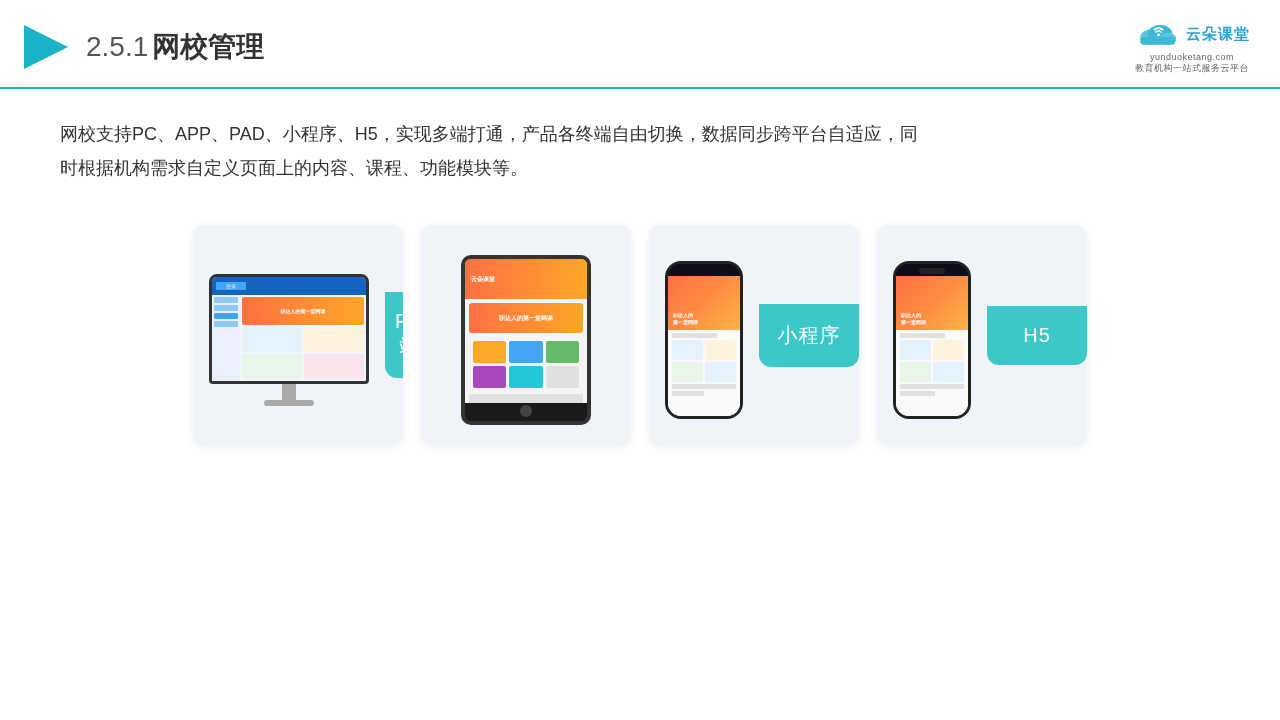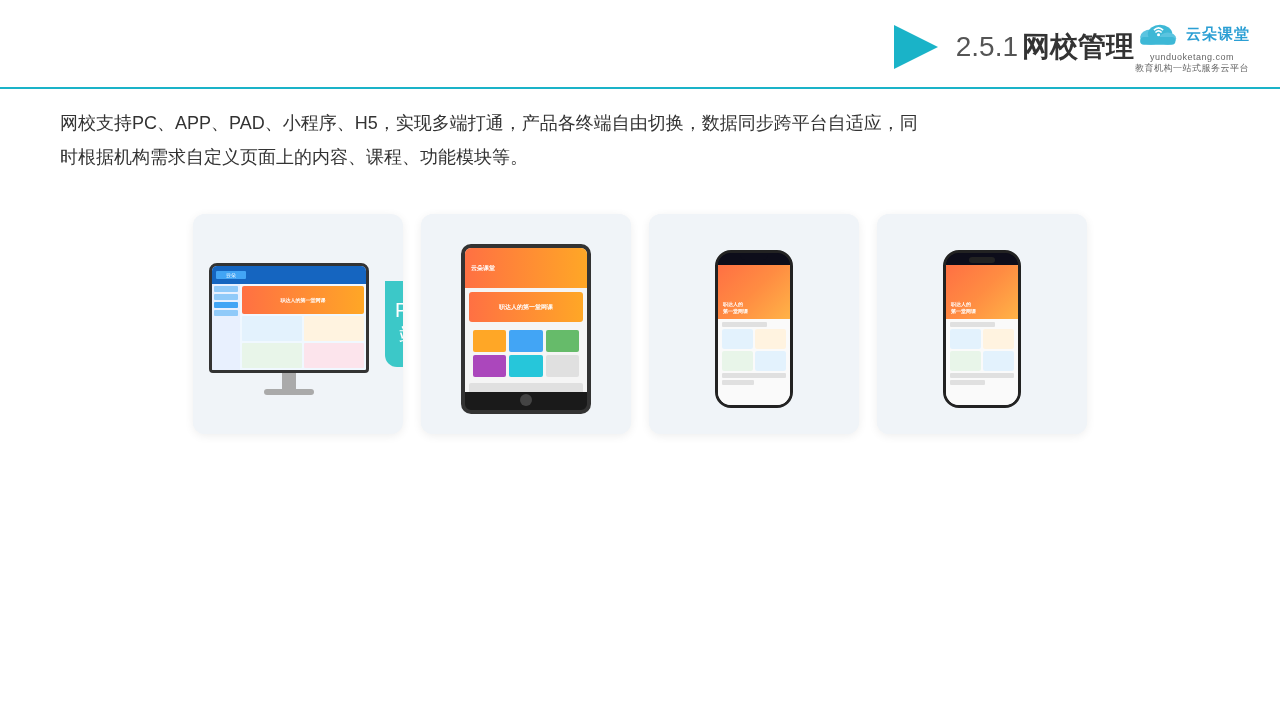--- a/index.html
+++ b/index.html
@@ -9,22 +9,22 @@
       width: 1280px;
       height: 720px;
       overflow: hidden;
       position: relative;
     }
 
     
     .header {
       display: flex;
       align-items: center;
-      justify-content: flex-end;
-      padding: 18px 30px 12px 36px;
+      justify-content: space-between;
+      padding: 18px 30px 12px 20px;
       border-bottom: 2px solid #1ab3c8;
     }
     .header-left {
       display: flex;
       align-items: center;
       gap: 14px;
     }
     .play-icon {
       width: 52px;
       height: 52px;
@@ -62,21 +62,21 @@
     .logo-sub {
       font-size: 9px;
       color: #666;
       margin-top: 2px;
       text-align: center;
       letter-spacing: 0.5px;
     }
 
     
     .description {
-      padding: 17px 60px 10px 60px;
+      padding: 28px 60px 10px 60px;
       font-size: 18px;
       color: #333;
       line-height: 1.9;
       max-width: 980px;
     }
 
     
     .cards-container {
       display: flex;
       gap: 18px;
@@ -422,20 +422,21 @@
               <div class="s-card o"></div>
               <div class="s-card g"></div>
               <div class="s-card"></div>
             </div>
             <div class="s-line"></div>
             <div class="s-line" style="width:50%;"></div>
           </div>
         </div>
       </div>
     </div>
+    <div class="card-label">小程序</div>
   </div>
 
   <div class="card">
     <div class="card-image-area">
       <div class="h5-phone">
         <div style="height:12px;background:#0d0d1a;display:flex;justify-content:center;align-items:flex-end;padding-bottom:2px;">
           <div style="width:26px;height:6px;background:#222;border-radius:3px;"></div>
         </div>
         <div style="flex:1;background:#f5f5f5;display:flex;flex-direction:column;overflow:hidden;">
           <div class="screen-header-band">
@@ -448,15 +449,16 @@
               <div class="s-card o"></div>
               <div class="s-card g"></div>
               <div class="s-card"></div>
             </div>
             <div class="s-line"></div>
             <div class="s-line" style="width:55%;"></div>
           </div>
         </div>
       </div>
     </div>
+    <div class="card-label">H5</div>
   </div>
 
 </div>
 
 </body></html>

